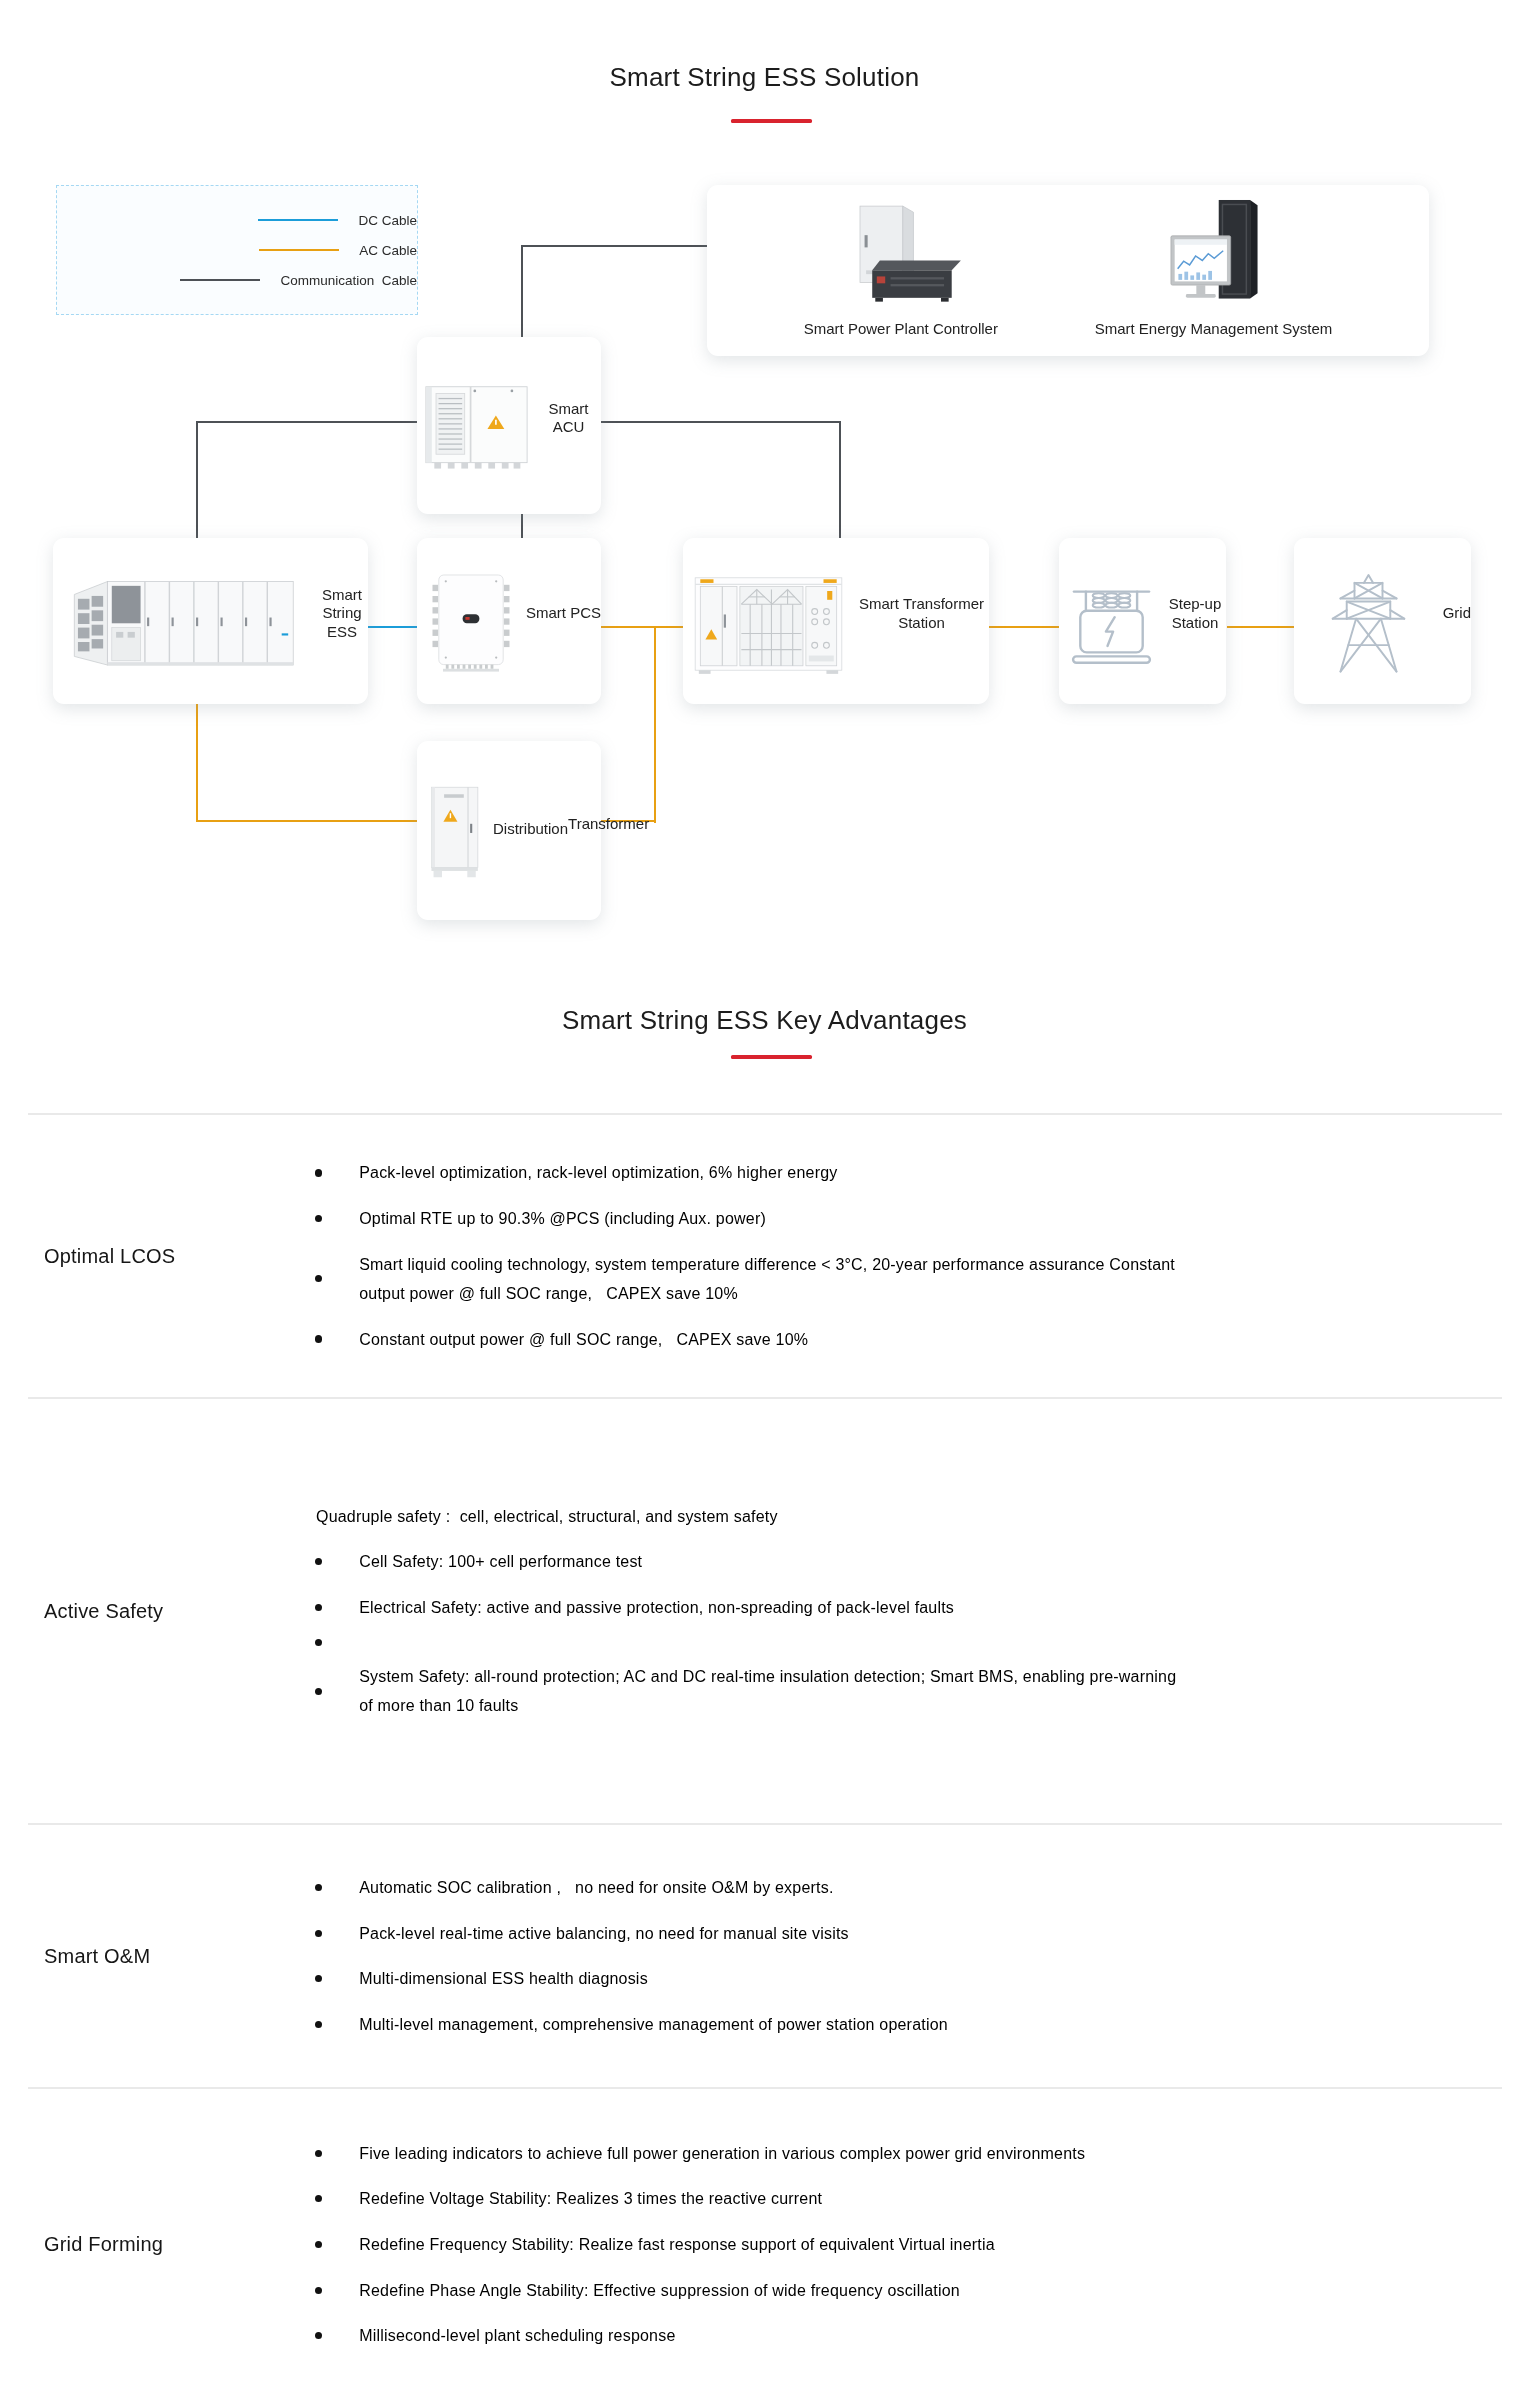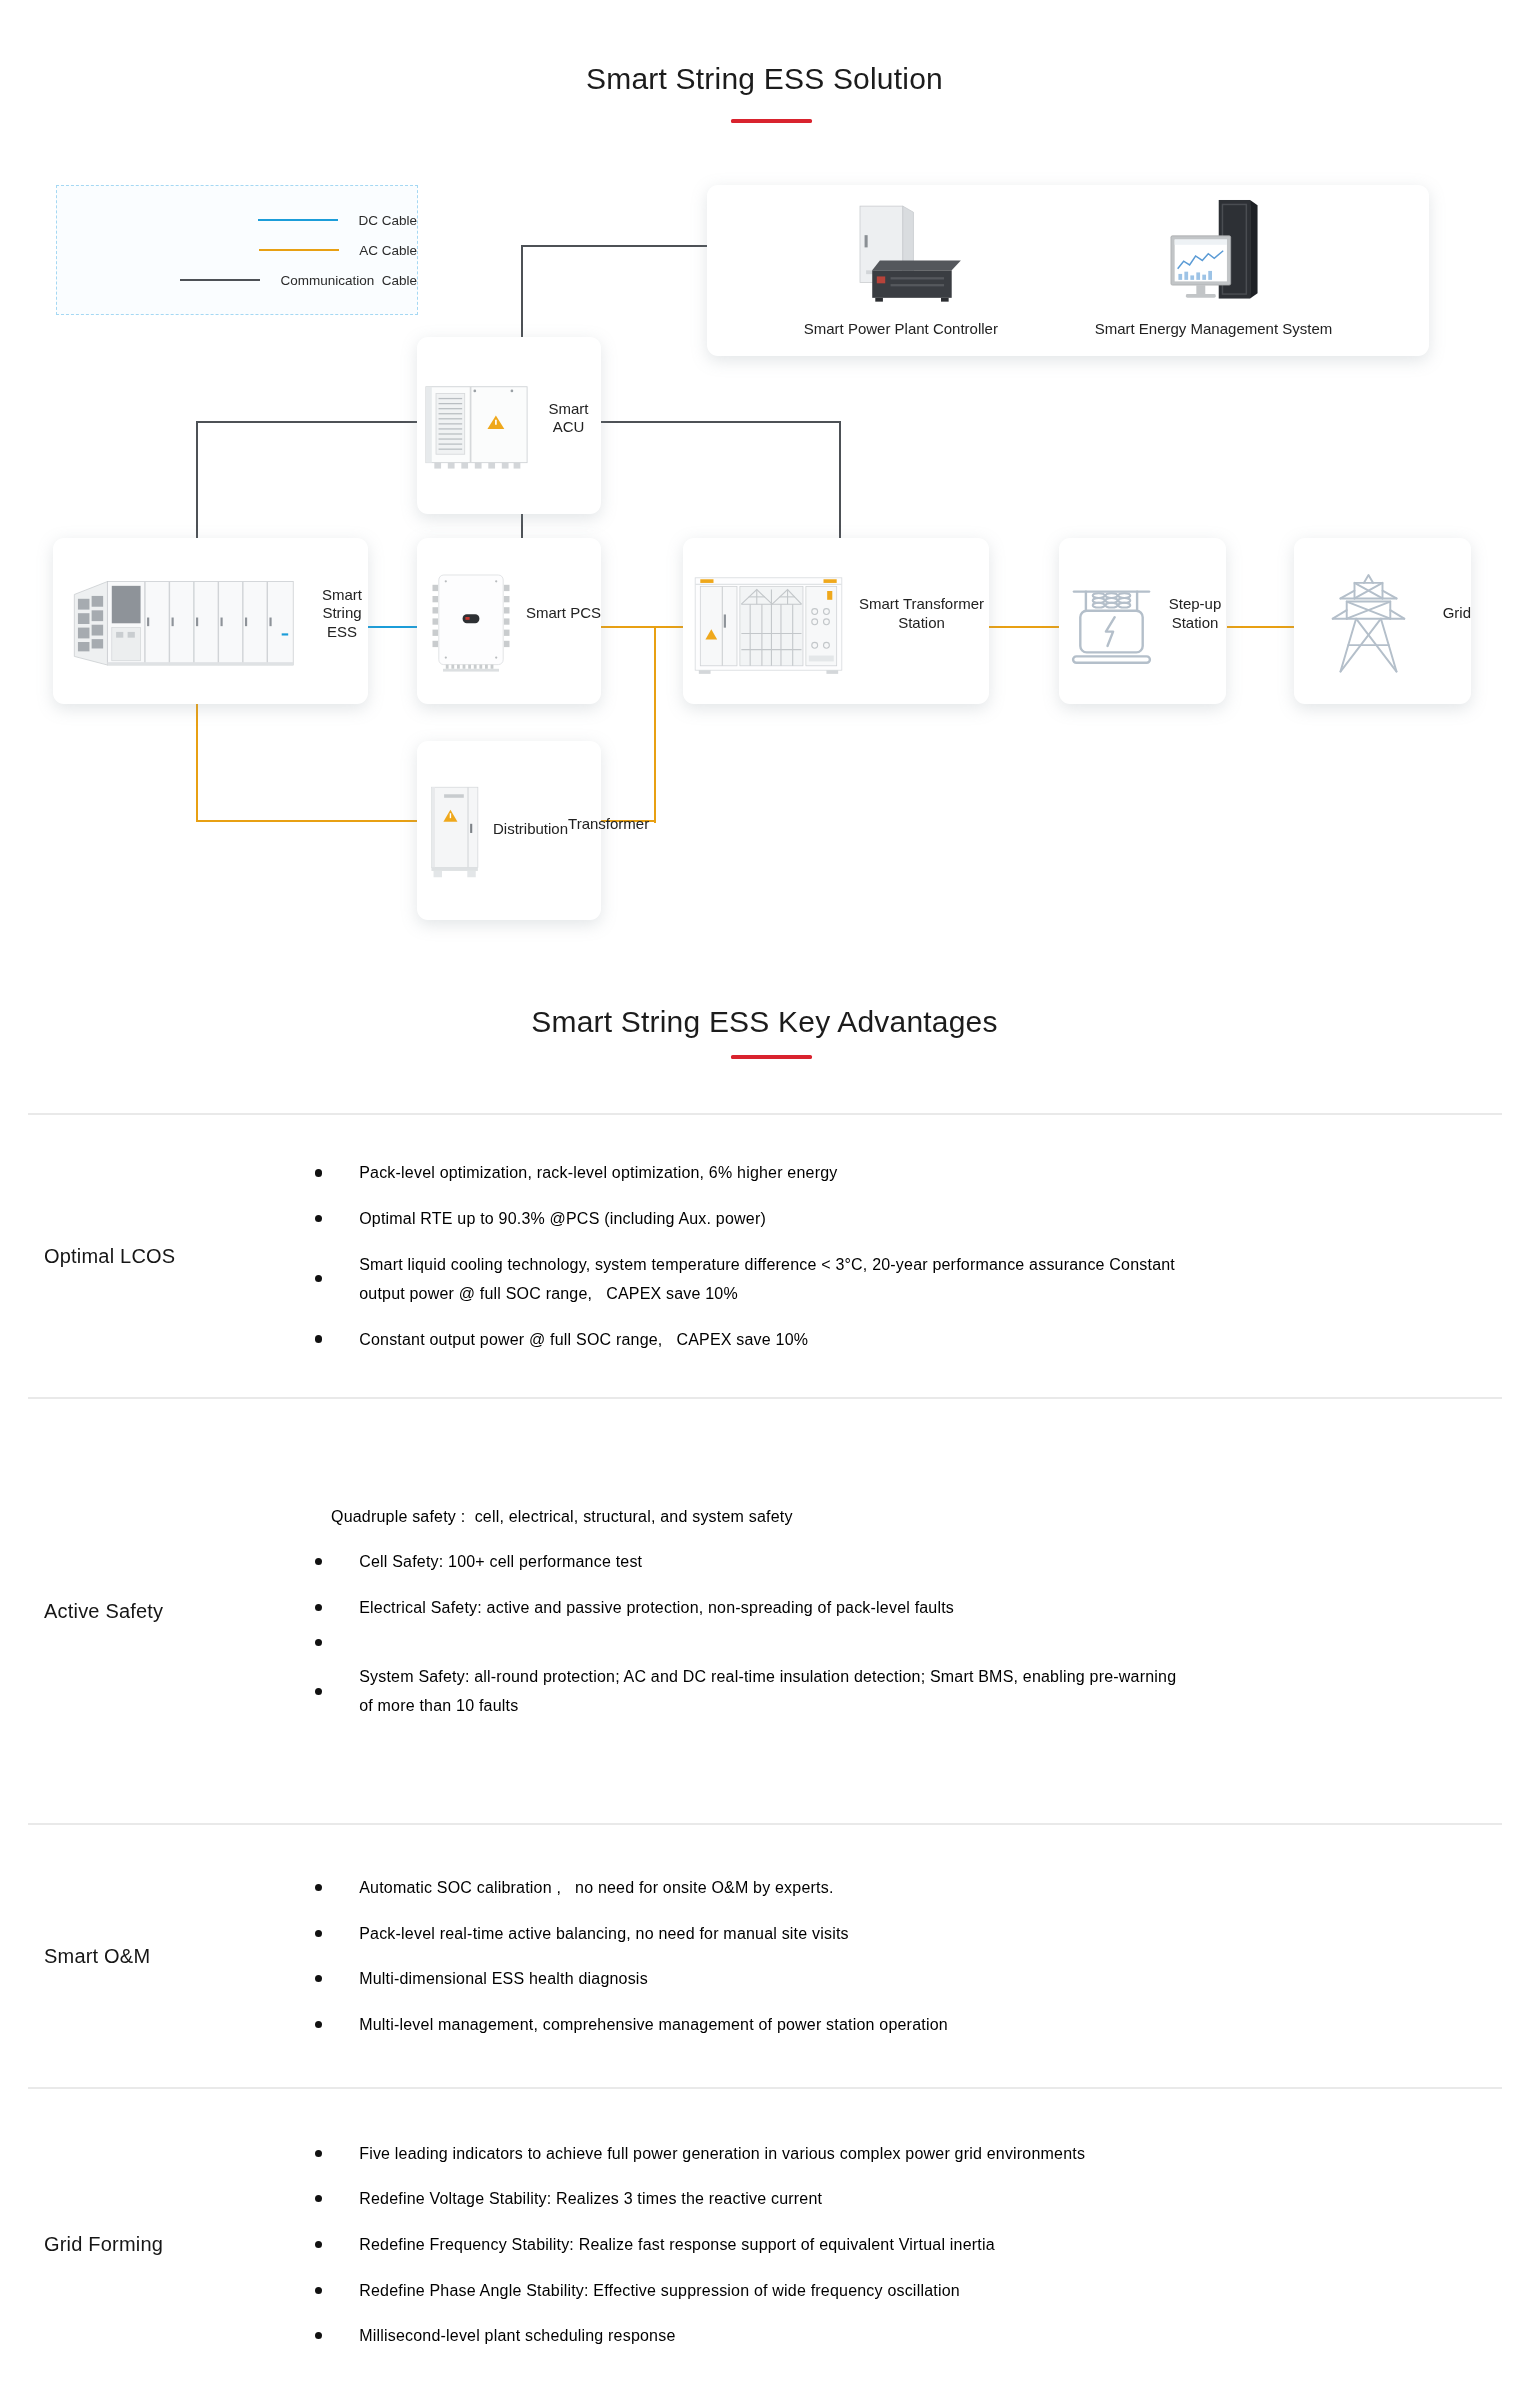--- a/index.html
+++ b/index.html
@@ -1,20 +1,20 @@
 <!DOCTYPE html>
 <html style="font-size:12.7px"><head>
 <meta charset="utf-8">
 <style>
   html,body{margin:0;padding:0;background:#fff;}
   body{font-family:"Liberation Sans", sans-serif;color:#1b1b1b;}
   .canvas{position:relative;width:1529px;height:2401px;background:#ffffff;overflow:hidden;}
 
   
-  .title{position:absolute;left:0;width:1529px;text-align:center;font-size:30px;font-weight:400;color:#1c1c1c;letter-spacing:0.2px;}
+  .title{position:absolute;left:0;width:1529px;text-align:center;font-size:26px;font-weight:400;color:#1c1c1c;letter-spacing:0.2px;}
   .t1{top:62px;}
   .t2{top:1005px;}
   .red-underline{position:absolute;left:731px;width:81px;height:4px;background:#d9232e;border-radius:1.6px;}
   .u1{top:119px;}
   .u2{top:1055px;}
 
   
   .legend{position:absolute;left:56px;top:185px;width:362px;height:130px;box-sizing:border-box;
           border:1.6px dashed #a5d8f3;background:#fafdff;display:flex;flex-direction:column;justify-content:center;gap:15px;align-items:flex-end;}
   .lg-row{display:flex;align-items:center;}
@@ -48,21 +48,21 @@
   .adv-row{box-sizing:border-box;border-top:2.4px solid #e9e9e9;display:grid;grid-template-columns:287px 1fr;}
   .adv-row.r1{height:284px;}
   .adv-row.r2{height:426px;}
   .adv-row.r3{height:264px;}
   .adv-row.r4{height:313px;}
   .adv-label{align-self:center;padding-left:16px;font-size:20px;color:#161616;letter-spacing:0.2px;}
   .adv-content{display:flex;flex-direction:column;justify-content:center;gap:16.7px;padding-right:6.4px;}
   .bullet{display:flex;align-items:center;}
   .dot{width:7.2px;height:7.2px;border-radius:50%;background:#111;flex-shrink:0;}
   .btext{margin-left:37px;font-size:16px;line-height:29px;letter-spacing:0.2px;color:#000000;white-space:pre-wrap;}
-  .bullet.intro .btext{margin-left:16px;}
+  .bullet.intro .btext{margin-left:1px;}
 
   svg{display:block;}
 </style>
 </head>
 <body>
 
 <div class="canvas">
 
   <div class="title t1">Smart String ESS Solution</div>
   <div class="red-underline u1"></div>

